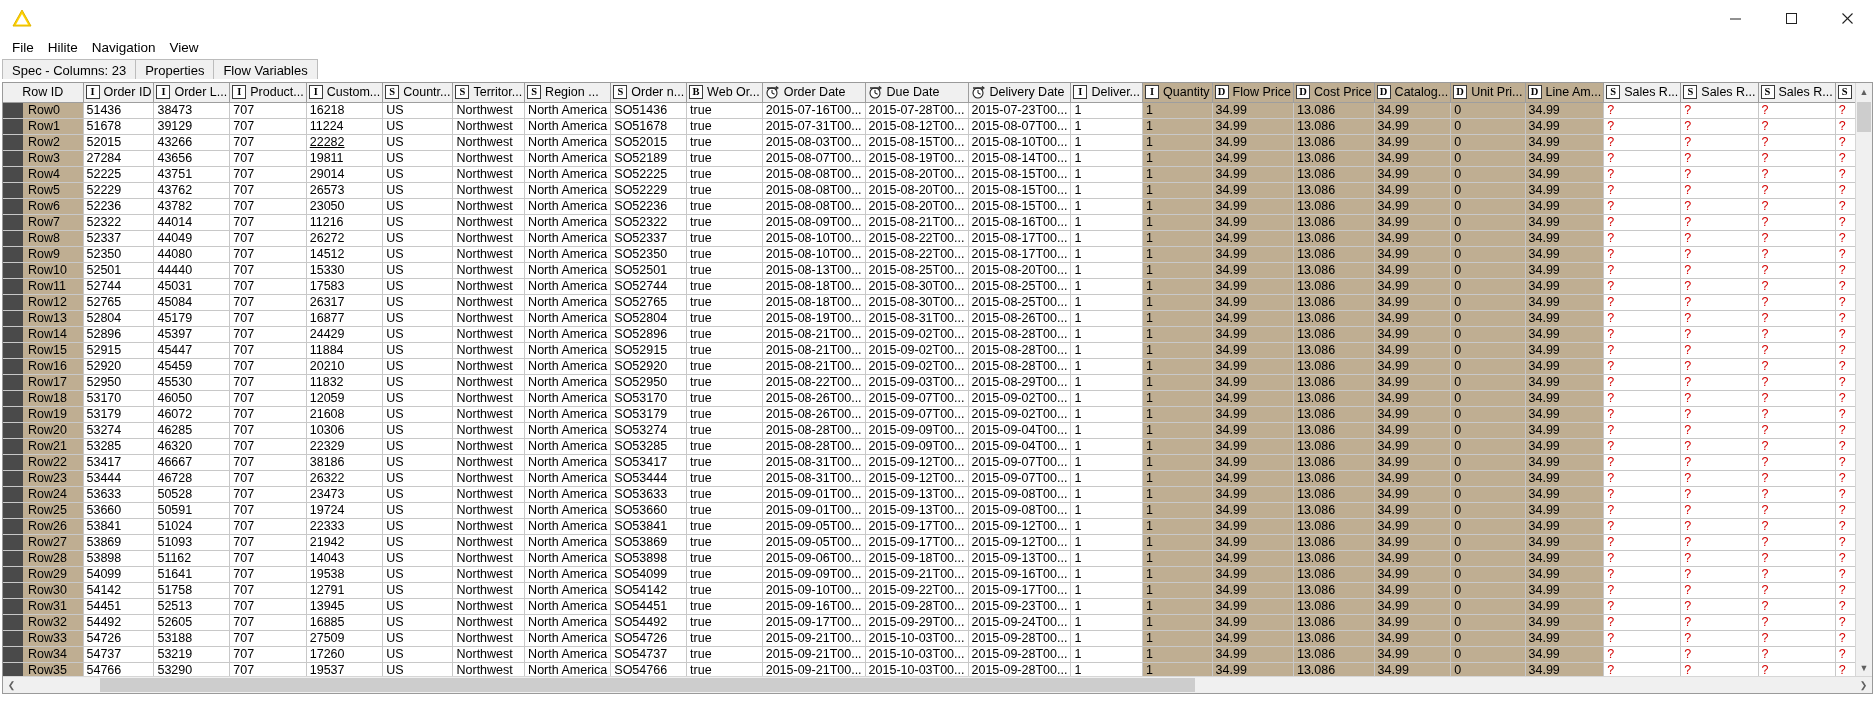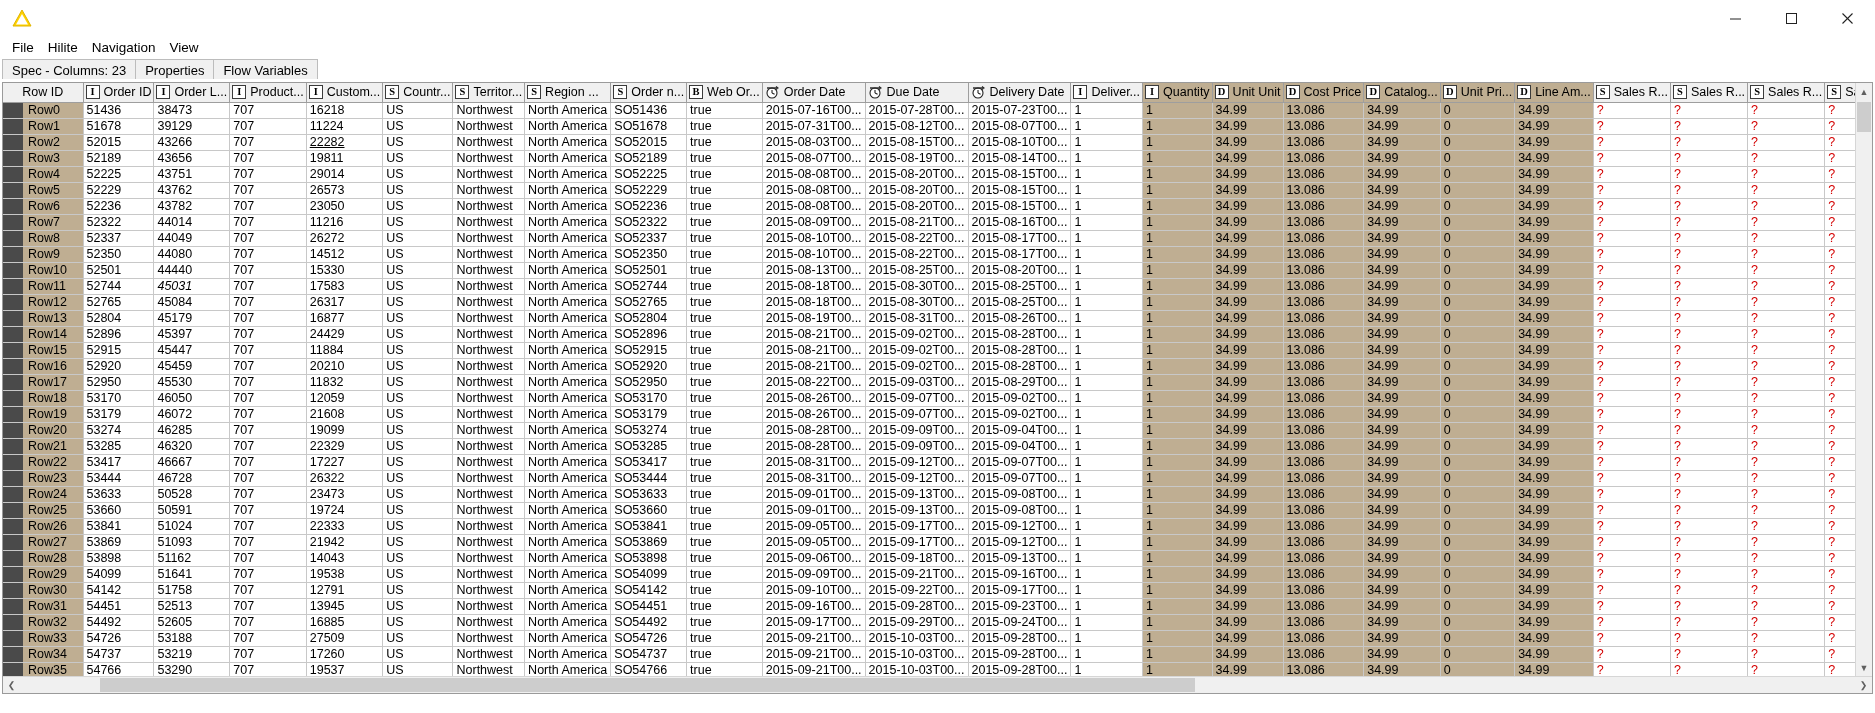--- a/index.html
+++ b/index.html
@@ -744,21 +744,21 @@
               </th>
               <th class="sel" style="width: 66px;">
                 <div class="th-inner">
                   <span class="tico i-I">I</span>
                   <span class="th-label">Quantity</span>
                 </div>
               </th>
               <th class="sel" style="width: 66px;">
                 <div class="th-inner">
                   <span class="tico i-D">D</span>
-                  <span class="th-label">Unit Unit</span>
+                  <span class="th-label">Flow Price</span>
                 </div>
               </th>
               <th class="sel" style="width: 64px;">
                 <div class="th-inner">
                   <span class="tico i-D">D</span>
                   <span class="th-label">Cost Price</span>
                 </div>
               </th>
               <th class="sel" style="width: 66px;">
                 <div class="th-inner">
@@ -874,21 +874,21 @@
               <td class="sel" style="width: 64px;">13.086</td>
               <td class="sel" style="width: 66px;">34.99</td>
               <td class="sel" style="width: 66px;">0</td>
               <td class="sel" style="width: 70px;">34.99</td>
               <td class="missing" style="width: 60px;">?</td>
               <td class="missing" style="width: 60px;">?</td>
               <td class="missing" style="width: 60px;">?</td>
               <td class="missing" style="width: 60px;">?</td>
             </tr>
             <tr>
-              <td style="width: 62px;">52189</td>
+              <td style="width: 62px;">27284</td>
               <td style="width: 68px;">43656</td>
               <td style="width: 60px;">707</td>
               <td style="width: 68px;">19811</td>
               <td style="width: 62px;">US</td>
               <td style="width: 68px;">Northwest</td>
               <td style="width: 80px;">North America</td>
               <td style="width: 68px;">SO52189</td>
               <td style="width: 62px;">true</td>
               <td style="width: 88px;">2015-08-07T00...</td>
               <td style="width: 88px;">2015-08-19T00...</td>
@@ -1075,21 +1075,21 @@
               <td class="sel" style="width: 66px;">34.99</td>
               <td class="sel" style="width: 66px;">0</td>
               <td class="sel" style="width: 70px;">34.99</td>
               <td class="missing" style="width: 60px;">?</td>
               <td class="missing" style="width: 60px;">?</td>
               <td class="missing" style="width: 60px;">?</td>
               <td class="missing" style="width: 60px;">?</td>
             </tr>
             <tr>
               <td style="width: 62px;">52744</td>
-              <td style="width: 68px; font-style: italic;">45031</td>
+              <td style="width: 68px;">45031</td>
               <td style="width: 60px;">707</td>
               <td style="width: 68px;">17583</td>
               <td style="width: 62px;">US</td>
               <td style="width: 68px;">Northwest</td>
               <td style="width: 80px;">North America</td>
               <td style="width: 68px;">SO52744</td>
               <td style="width: 62px;">true</td>
               <td style="width: 88px;">2015-08-18T00...</td>
               <td style="width: 88px;">2015-08-30T00...</td>
               <td style="width: 96px;">2015-08-25T00...</td>
@@ -1302,21 +1302,21 @@
               <td class="sel" style="width: 70px;">34.99</td>
               <td class="missing" style="width: 60px;">?</td>
               <td class="missing" style="width: 60px;">?</td>
               <td class="missing" style="width: 60px;">?</td>
               <td class="missing" style="width: 60px;">?</td>
             </tr>
             <tr>
               <td style="width: 62px;">53274</td>
               <td style="width: 68px;">46285</td>
               <td style="width: 60px;">707</td>
-              <td style="width: 68px;">19099</td>
+              <td style="width: 68px;">10306</td>
               <td style="width: 62px;">US</td>
               <td style="width: 68px;">Northwest</td>
               <td style="width: 80px;">North America</td>
               <td style="width: 68px;">SO53274</td>
               <td style="width: 62px;">true</td>
               <td style="width: 88px;">2015-08-28T00...</td>
               <td style="width: 88px;">2015-09-09T00...</td>
               <td style="width: 96px;">2015-09-04T00...</td>
               <td style="width: 64px;">1</td>
               <td class="sel" style="width: 66px;">1</td>
@@ -1352,21 +1352,21 @@
               <td class="sel" style="width: 70px;">34.99</td>
               <td class="missing" style="width: 60px;">?</td>
               <td class="missing" style="width: 60px;">?</td>
               <td class="missing" style="width: 60px;">?</td>
               <td class="missing" style="width: 60px;">?</td>
             </tr>
             <tr>
               <td style="width: 62px;">53417</td>
               <td style="width: 68px;">46667</td>
               <td style="width: 60px;">707</td>
-              <td style="width: 68px;">17227</td>
+              <td style="width: 68px;">38186</td>
               <td style="width: 62px;">US</td>
               <td style="width: 68px;">Northwest</td>
               <td style="width: 80px;">North America</td>
               <td style="width: 68px;">SO53417</td>
               <td style="width: 62px;">true</td>
               <td style="width: 88px;">2015-08-31T00...</td>
               <td style="width: 88px;">2015-09-12T00...</td>
               <td style="width: 96px;">2015-09-07T00...</td>
               <td style="width: 64px;">1</td>
               <td class="sel" style="width: 66px;">1</td>

